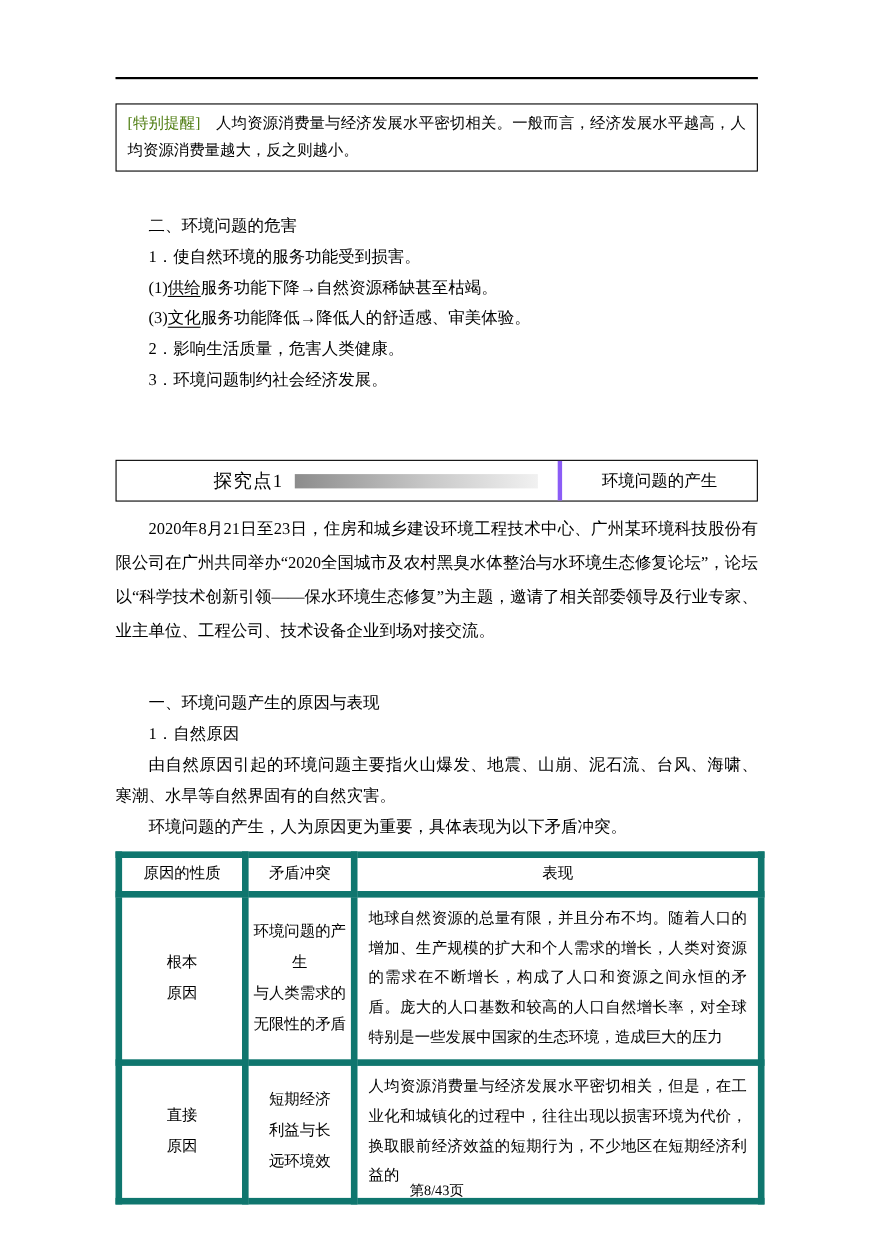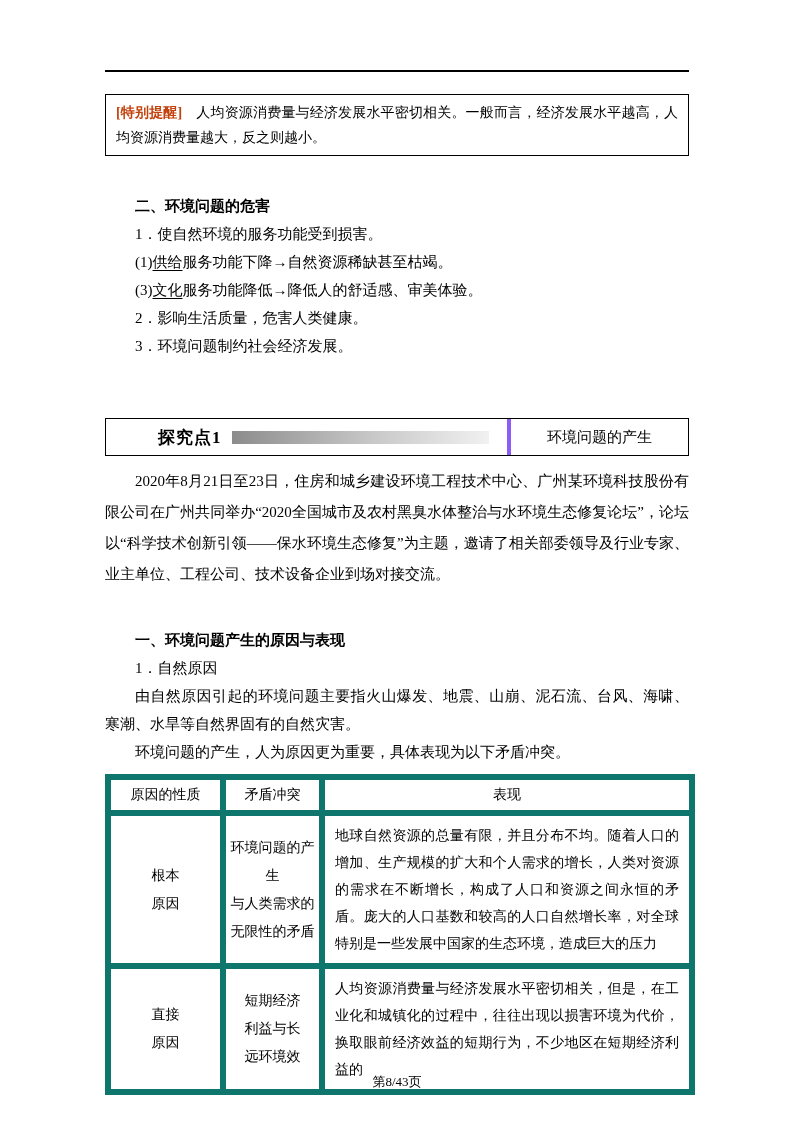--- a/index.html
+++ b/index.html
@@ -23,52 +23,53 @@
   }
   .reminder-box {
     margin-top: 22px;
     border: 1px solid #000;
     padding: 5px 10px;
     font-size: 14px;
     line-height: 25px;
     text-align: justify;
   }
   .reminder-label {
-    color: #c2410c;
-    font-weight: bold;
+    color: #4d7c0f;
+    font-weight: normal;
     margin-right: 1em;
   }
   .sec2 { margin-top: 12px; }
   .para {
     font-size: 15px;
     line-height: 28px;
     text-indent: 2em;
     text-align: justify;
   }
-  .bold { font-weight: bold; margin-top: 36px; }
+  .bold { font-weight: normal; margin-top: 36px; }
   .u { text-decoration: underline; text-underline-offset: 3px; }
 
   .explore-box {
     margin-top: 58px;
     height: 38px;
     border: 1px solid #000;
     display: flex;
     align-items: stretch;
   }
   .explore-left {
     flex: 1;
     display: flex;
     align-items: center;
     padding-left: 52px;
   }
   .explore-label {
-    font-weight: bold;
+    font-weight: normal;
     font-size: 17px;
     letter-spacing: 1px;
     white-space: nowrap;
+    margin-left: 36px;
   }
   .explore-bar {
     flex: 1;
     height: 13px;
     margin: 0 18px 0 10px;
     background: linear-gradient(to right, #8c8c8c, #c8c8c8 55%, #f1f1f1);
   }
   .explore-right {
     width: 181px;
     border-left: 4px solid #8b5cf6;

